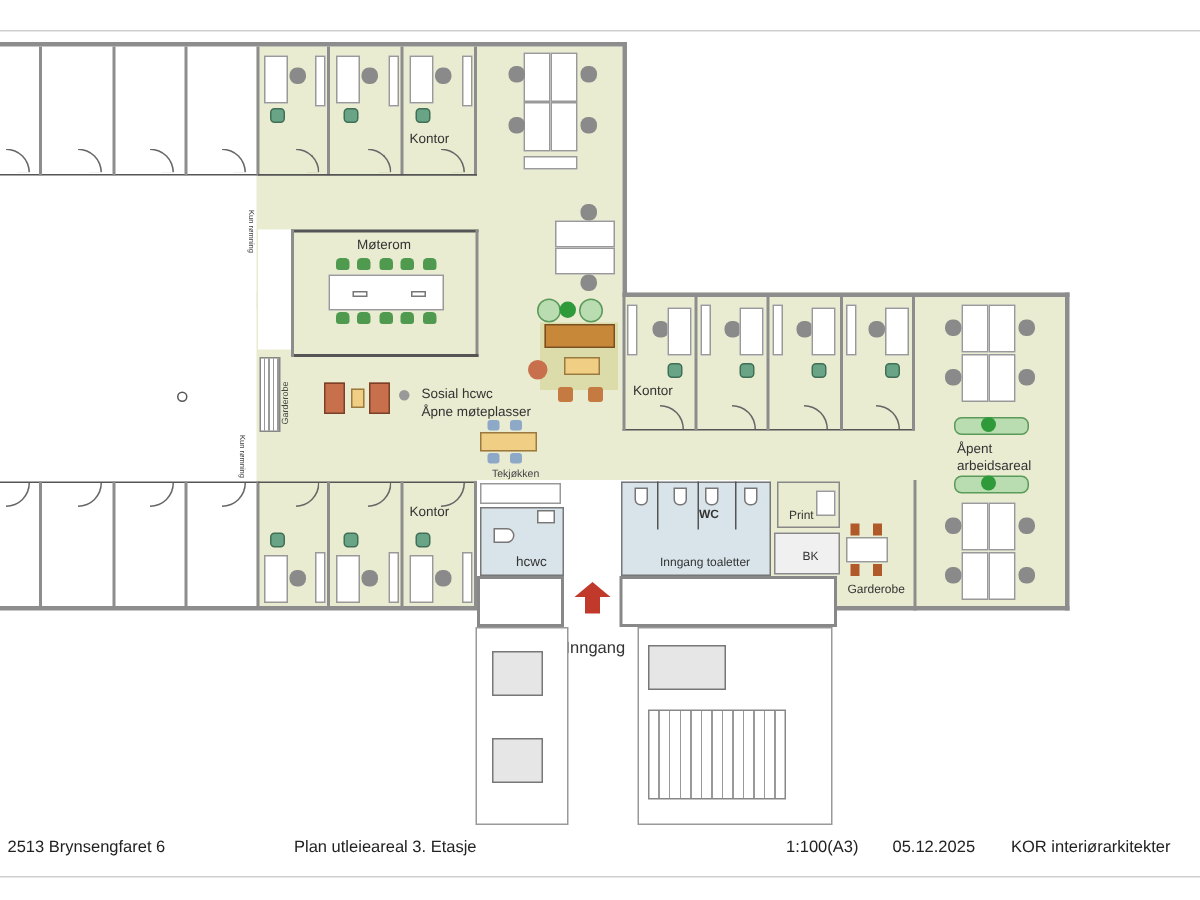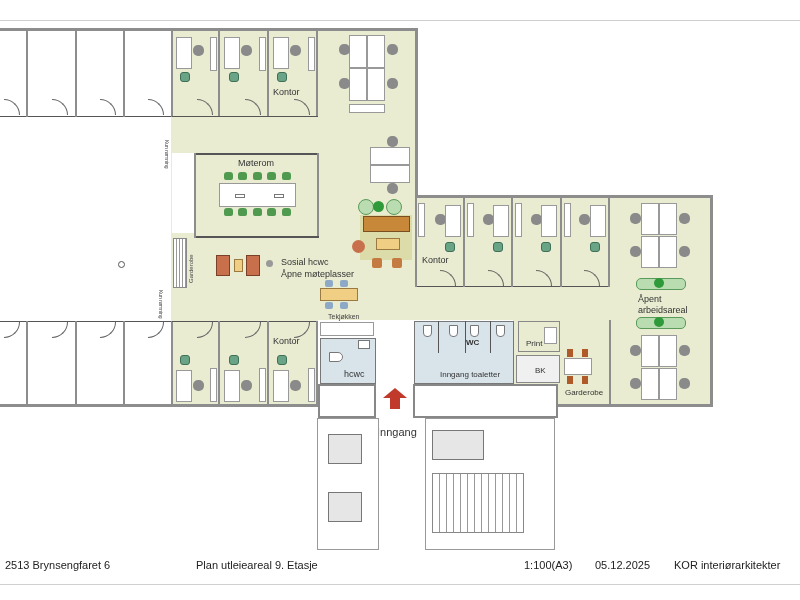--- a/index.html
+++ b/index.html
@@ -272,16 +272,16 @@
 
   <div class="abs" style="left:317px;top:418px;width:62px;height:132px;border:1px solid #999;box-sizing:border-box;"></div>
   <div class="lift" style="left:328px;top:434px;width:34px;height:30px;"></div>
   <div class="lift" style="left:328px;top:492px;width:34px;height:30px;"></div>
   <div class="abs" style="left:425px;top:418px;width:130px;height:132px;border:1px solid #999;box-sizing:border-box;"></div>
   <div class="lift" style="left:432px;top:430px;width:52px;height:30px;"></div>
   <div class="abs" style="left:432px;top:473px;width:92px;height:60px;background:repeating-linear-gradient(90deg,#fff 0 6px,#999 6px 7px);border:1px solid #888;box-sizing:border-box;"></div>
 </div>
 
 <div class="footer" style="left:5px;">2513  Brynsengfaret 6</div>
-<div class="footer" style="left:196px;">Plan utleieareal  9. Etasje</div>
+<div class="footer" style="left:196px;">Plan utleieareal  3. Etasje</div>
 <div class="footer" style="left:524px;">1:100(A3)</div>
 <div class="footer" style="left:595px;">05.12.2025</div>
 <div class="footer" style="left:674px;">KOR interiørarkitekter</div>
 
 </body></html>

